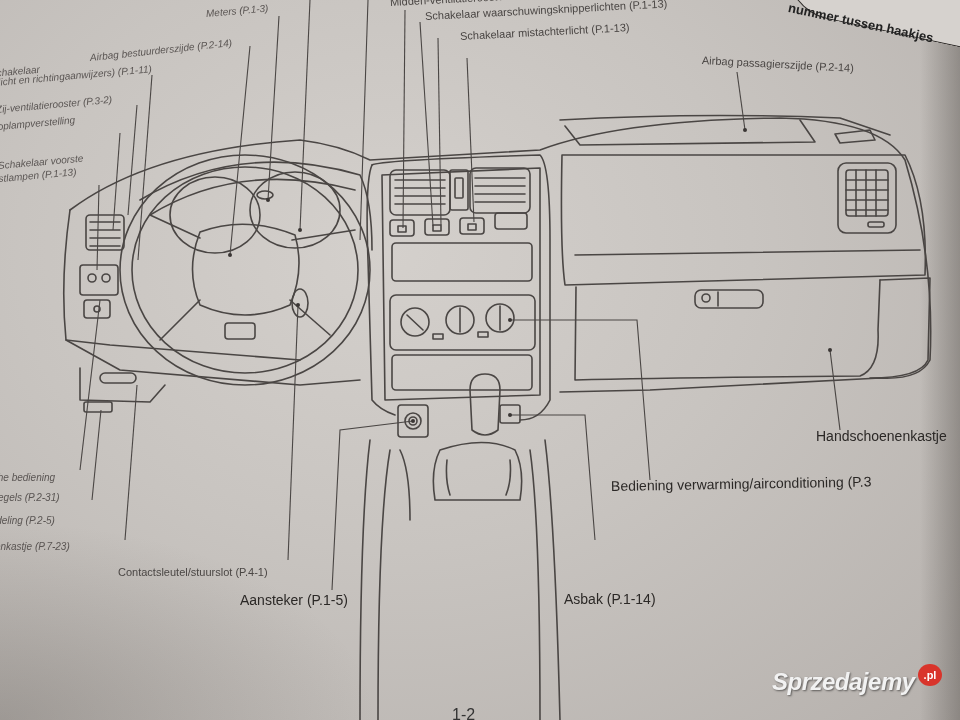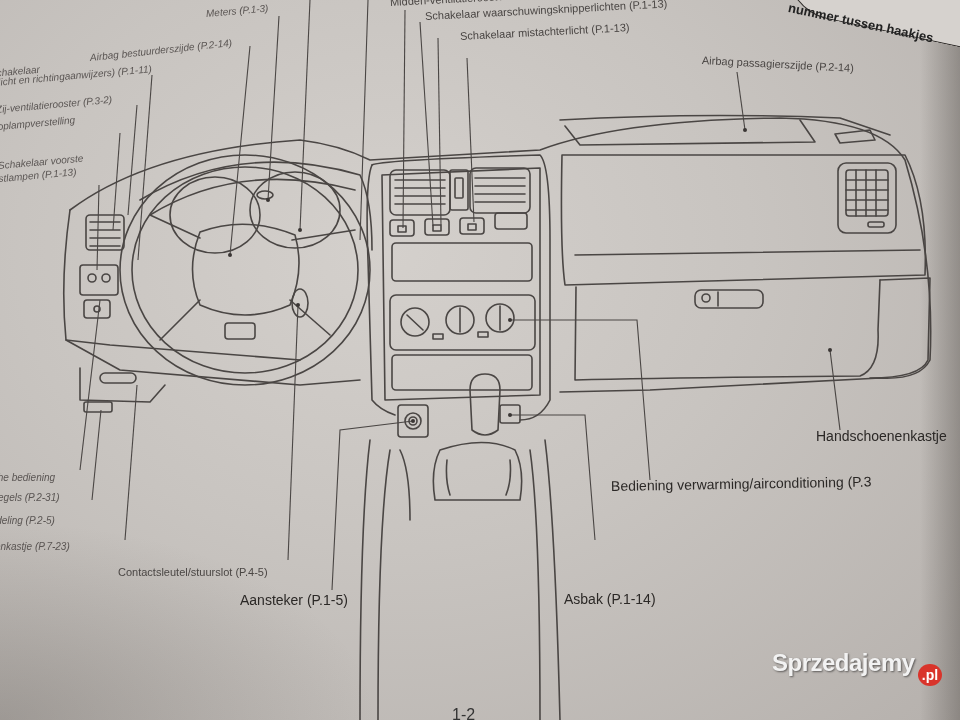--- a/index.html
+++ b/index.html
@@ -34,26 +34,26 @@
     transform: rotate(12deg); background: #d6d2ce;
   }
   .corner-text {
     position: absolute; left: 790px; top: 0px; font-size: 13px; font-weight: bold;
     color: #222; transform: rotate(12deg); transform-origin: left top; white-space: nowrap;
   }
   .page-num {
     position: absolute; left: 452px; top: 706px; font-size: 16px; color: #333;
   }
   .watermark {
-    position: absolute; left: 772px; top: 649px; font-size: 24px; font-weight: bold;
-    color: #f2f2f2; text-shadow: 1px 1px 2px rgba(0,0,0,0.5); letter-spacing: -0.5px;
+    position: absolute; left: 772px; top: 668px; font-size: 24px; font-weight: bold;
+    color: #f2f2f2; text-shadow: 1px 1px 2px rgba(0,0,0,0.5); letter-spacing: -0.5px; font-style: italic;
   }
   .wm-badge {
     position: absolute; left: 918px; top: 664px; width: 24px; height: 22px; border-radius: 50%;
-    background: #d9342b; color: #fff; font-size: 14px; font-weight: bold;
+    background: #d9342b; color: #fff; font-size: 11px; font-weight: bold;
     display: flex; align-items: center; justify-content: center;
   }
 </style>
 </head>
 <body>
 
 <div class="page"></div>
 
 <svg class="diagram" width="960" height="720" viewBox="0 0 960 720">
   <g fill="none" stroke="#4a4644" stroke-width="1.6" stroke-linecap="round" stroke-linejoin="round">
@@ -214,21 +214,21 @@
 
 <div class="lbl mid" style="left:390px;top:-4px;transform:rotate(-3deg);">Midden-ventilatieroosters</div>
 <div class="lbl mid" style="left:425px;top:10px;transform:rotate(-3deg);">Schakelaar waarschuwingsknipperlichten (P.1-13)</div>
 <div class="lbl mid" style="left:460px;top:30px;transform:rotate(-3deg);">Schakelaar mistachterlicht (P.1-13)</div>
 <div class="lbl mid" style="left:702px;top:54px;transform:rotate(3deg);">Airbag passagierszijde (P.2-14)</div>
 
 <div class="lbl small" style="left:-40px;top:472px;">Elektrische bediening</div>
 <div class="lbl small" style="left:-42px;top:492px;">buitenspiegels (P.2-31)</div>
 <div class="lbl small" style="left:-40px;top:515px;">Ontgrendeling (P.2-5)</div>
 <div class="lbl small" style="left:-44px;top:541px;">Zekeringenkastje (P.7-23)</div>
-<div class="lbl mid" style="left:118px;top:566px;">Contactsleutel/stuurslot (P.4-5)</div>
+<div class="lbl mid" style="left:118px;top:566px;">Contactsleutel/stuurslot (P.4-1)</div>
 <div class="lbl big" style="left:240px;top:592px;">Aansteker (P.1-5)</div>
 <div class="lbl big" style="left:564px;top:545px;margin-top:46px;">Asbak (P.1-14)</div>
 <div class="lbl big" style="left:611px;top:478px;transform:rotate(-1deg);">Bediening verwarming/airconditioning (P.3</div>
 <div class="lbl big" style="left:816px;top:428px;">Handschoenenkastje</div>
 
 <div class="page-num">1-2</div>
 
 <div class="watermark">Sprzedajemy</div>
 <div class="wm-badge">.pl</div>
 

